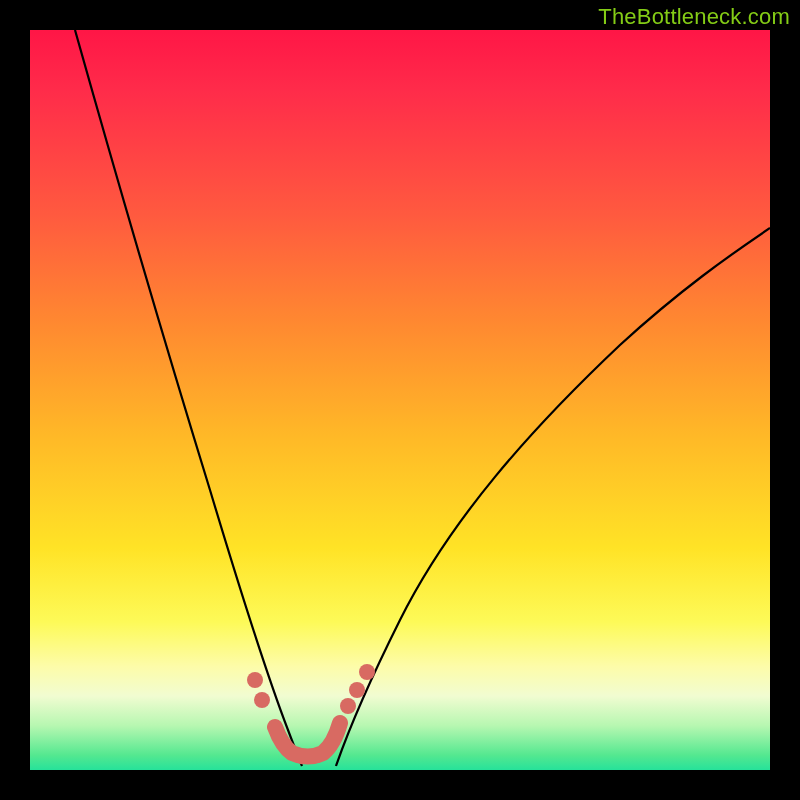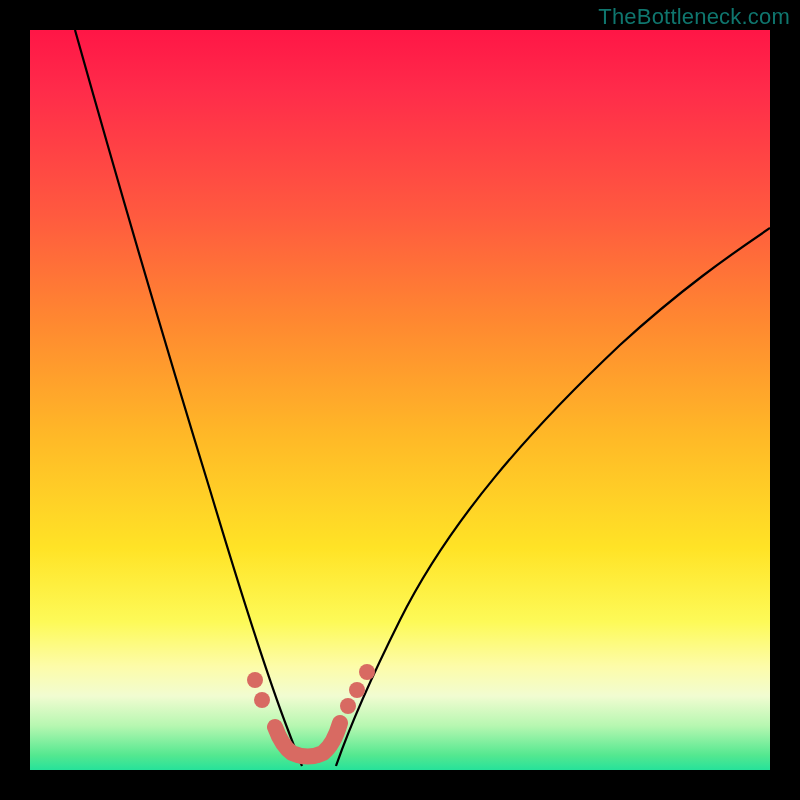--- a/index.html
+++ b/index.html
@@ -38,21 +38,21 @@
       #f1fcd1 90%,
       #b7f7b1 94%,
       #54e890 98%,
       #26e29a 100%
     );
   }
   .watermark {
     position: absolute;
     top: 4px;
     right: 10px;
-    color: #0f766e;
+    color: #84cc16;
     font-size: 22px;
     letter-spacing: 0.2px;
     font-weight: 500;
   }
   svg.curves {
     position: absolute;
     left: 0;
     top: 0;
     width: 740px;
     height: 740px;

